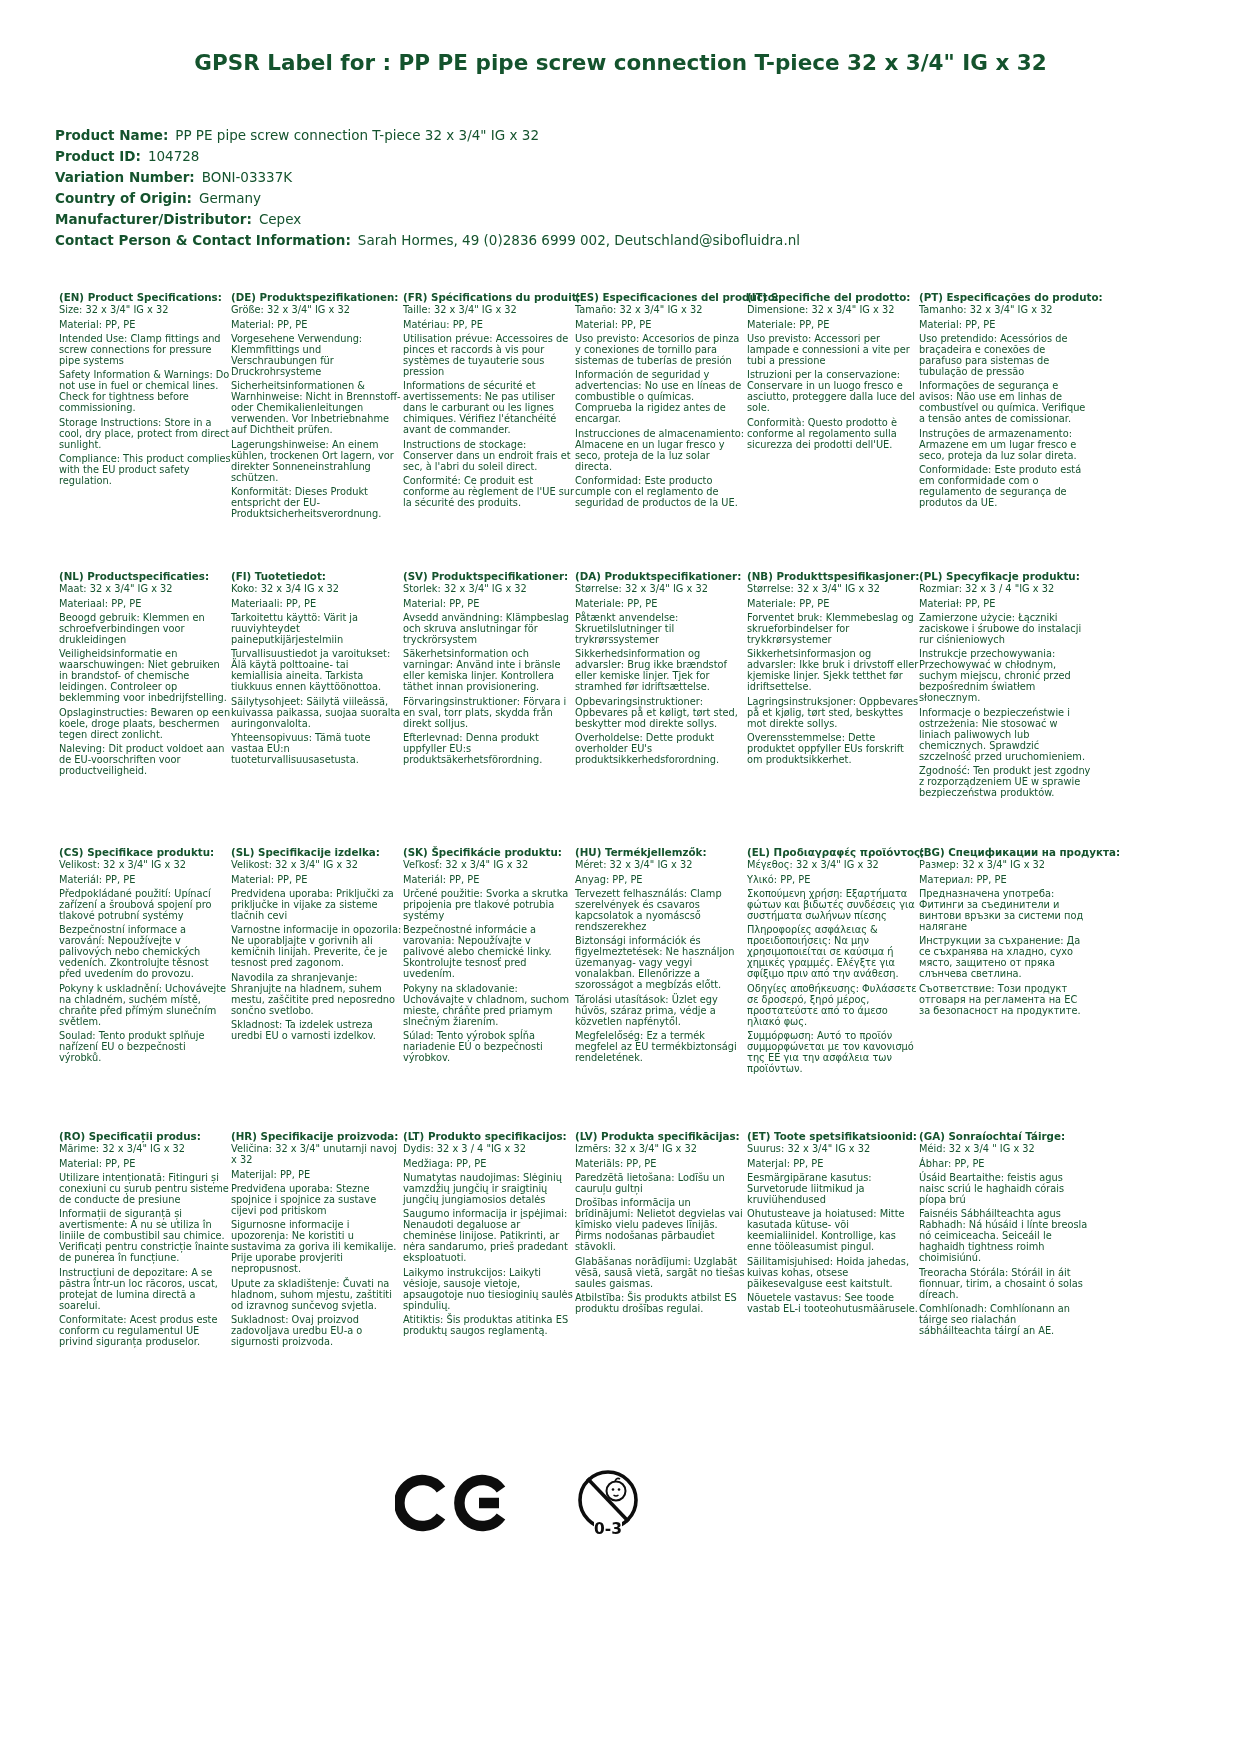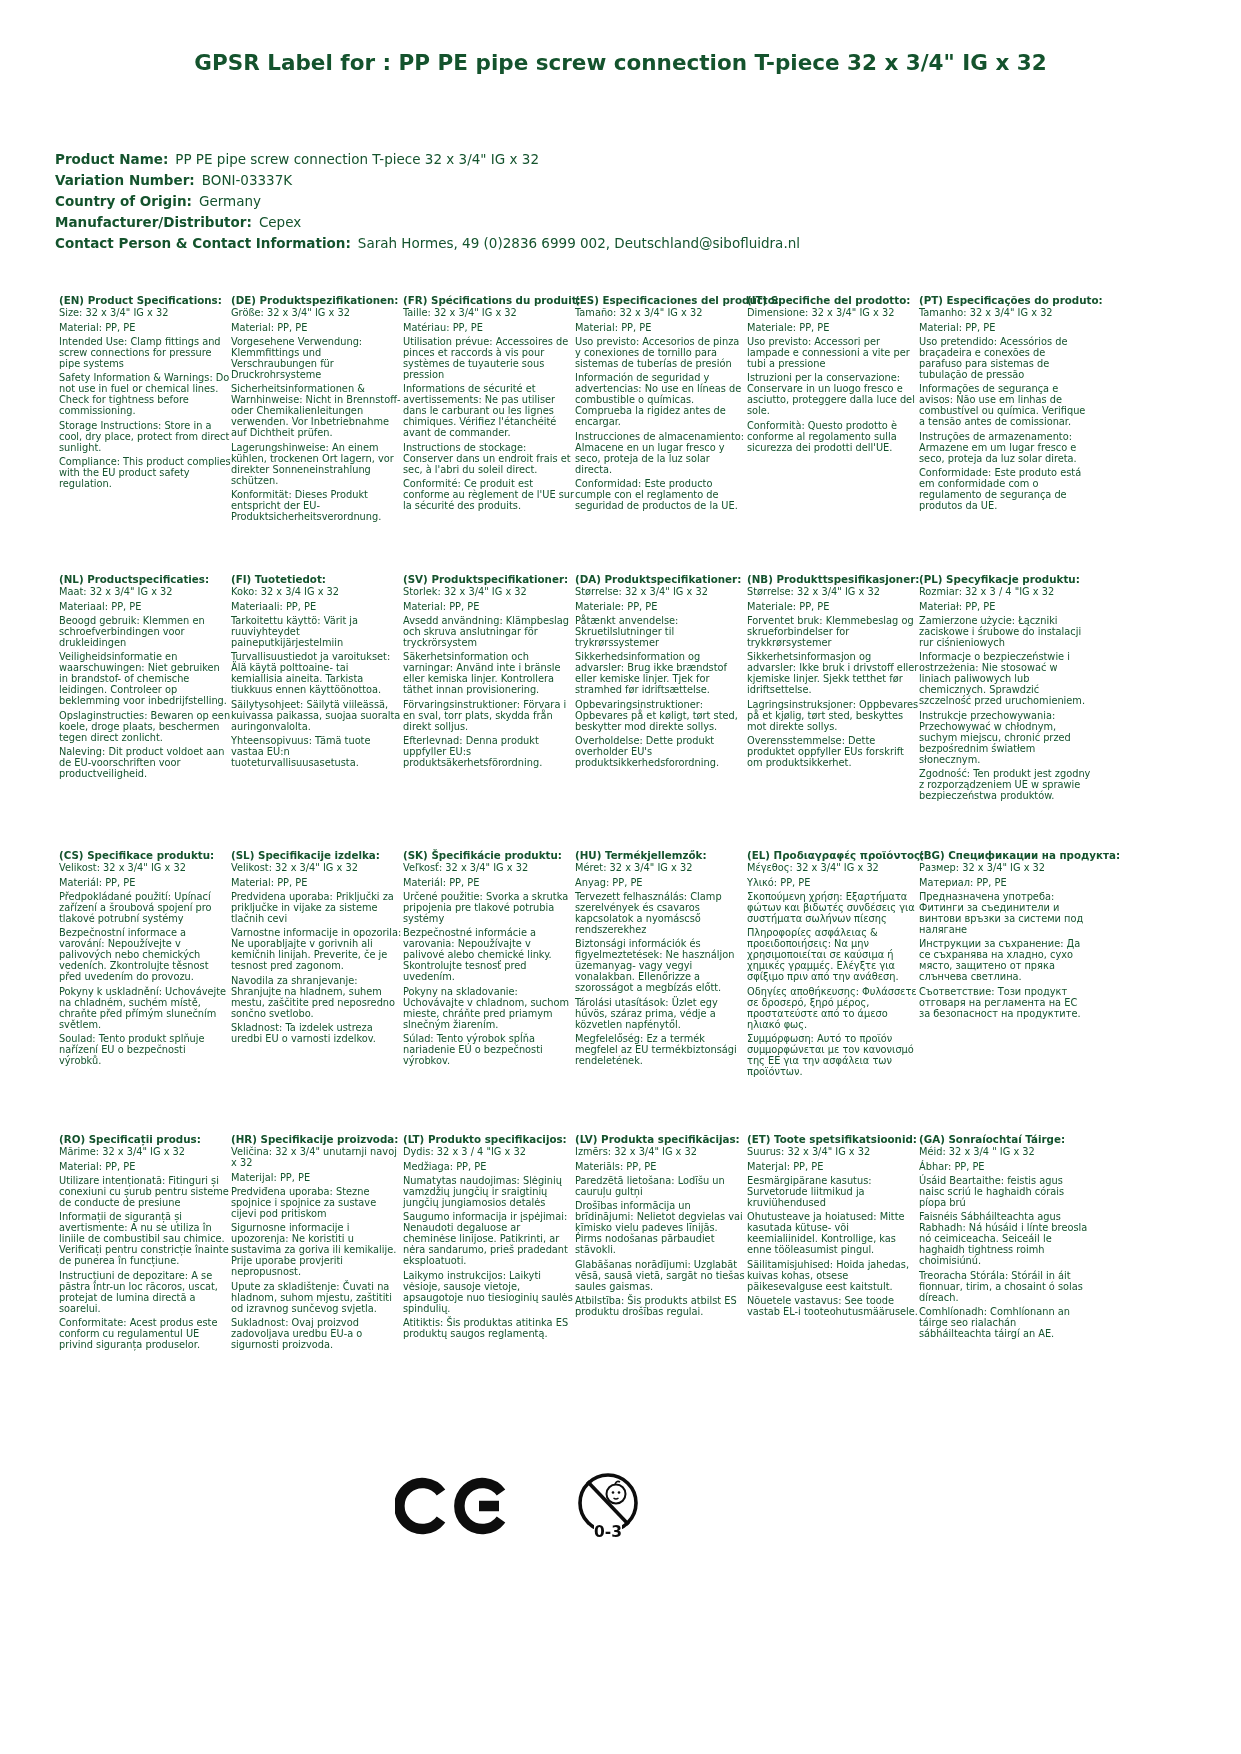--- a/index.html
+++ b/index.html
@@ -1,20 +1,20 @@
 <!DOCTYPE html>
 <html><head>
 <meta charset="utf-8">
 <style>
   html,body{margin:0;padding:0;background:#ffffff;}
   .page{width:1241px;height:1754px;background:#fff;color:#14532d;
         font-family:"DejaVu Sans",sans-serif;overflow:hidden;position:relative;}
   .title{width:960px;margin:46px auto 0;text-align:center;font-weight:bold;
          font-size:21.5px;line-height:1.62;}
-  .product-info{margin:68px 0 0 55px;}
+  .product-info{margin:44px 0 0 55px;}
   .pi-row{font-size:13.5px;line-height:1.56;}
   .pi-label{font-weight:bold;}
   .pi-value{margin-left:7px;}
   .spec-grid{margin:40px 0 0 59px;display:grid;
              grid-template-columns:repeat(6,172px);
              grid-template-rows:279px 276px 284px 308px;}
   .spec-block{width:172px;}
   .spec-header{font-weight:bold;font-size:10.3px;white-space:nowrap;margin:0 0 2px;}
   .spec-par{font-size:9.8px;line-height:1.12;margin:0 0 3.5px;overflow-wrap:break-word;}
   .footer{margin-top:26px;display:flex;justify-content:center;align-items:center;
@@ -26,20 +26,23 @@
 
 <div class="page">
 
   <h1 class="title">GPSR Label for : PP PE pipe screw connection T-piece 32 x 3/4" IG x 32</h1>
 
   <div class="product-info">
   <div class="pi-row">
     <span class="pi-label">Product Name:</span><span class="pi-value">PP PE pipe screw connection T-piece 32 x 3/4" IG x 32</span>
   </div>
 
+  <div class="pi-row">
+    <span class="pi-label">Product ID:</span><span class="pi-value">104728</span>
+  </div>
 
   <div class="pi-row">
     <span class="pi-label">Variation Number:</span><span class="pi-value">BONI-03337K</span>
   </div>
 
   <div class="pi-row">
     <span class="pi-label">Country of Origin:</span><span class="pi-value">Germany</span>
   </div>
 
   <div class="pi-row">
@@ -159,22 +162,22 @@
         <div class="spec-par">Sikkerhetsinformasjon og advarsler: Ikke bruk i drivstoff eller kjemiske linjer. Sjekk tetthet før idriftsettelse.</div>
         <div class="spec-par">Lagringsinstruksjoner: Oppbevares på et kjølig, tørt sted, beskyttes mot direkte sollys.</div>
         <div class="spec-par">Overensstemmelse: Dette produktet oppfyller EUs forskrift om produktsikkerhet.</div>
       </div>
 
   <div class="spec-block">
     <div class="spec-header">(PL) Specyfikacje produktu:</div>
   <div class="spec-par">Rozmiar: 32 x 3 / 4 "IG x 32</div>
         <div class="spec-par">Materiał: PP, PE</div>
         <div class="spec-par">Zamierzone użycie: Łączniki zaciskowe i śrubowe do instalacji rur ciśnieniowych</div>
+        <div class="spec-par">Instrukcje przechowywania: Przechowywać w chłodnym, suchym miejscu, chronić przed bezpośrednim światłem słonecznym.</div>
         <div class="spec-par">Informacje o bezpieczeństwie i ostrzeżenia: Nie stosować w liniach paliwowych lub chemicznych. Sprawdzić szczelność przed uruchomieniem.</div>
-        <div class="spec-par">Instrukcje przechowywania: Przechowywać w chłodnym, suchym miejscu, chronić przed bezpośrednim światłem słonecznym.</div>
         <div class="spec-par">Zgodność: Ten produkt jest zgodny z rozporządzeniem UE w sprawie bezpieczeństwa produktów.</div>
       </div>
 
   <div class="spec-block">
     <div class="spec-header">(CS) Specifikace produktu:</div>
   <div class="spec-par">Velikost: 32 x 3/4" IG x 32</div>
         <div class="spec-par">Materiál: PP, PE</div>
         <div class="spec-par">Předpokládané použití: Upínací zařízení a šroubová spojení pro tlakové potrubní systémy</div>
         <div class="spec-par">Bezpečnostní informace a varování: Nepoužívejte v palivových nebo chemických vedeních. Zkontrolujte těsnost před uvedením do provozu.</div>
         <div class="spec-par">Pokyny k uskladnění: Uchovávejte na chladném, suchém místě, chraňte před přímým slunečním světlem.</div>

